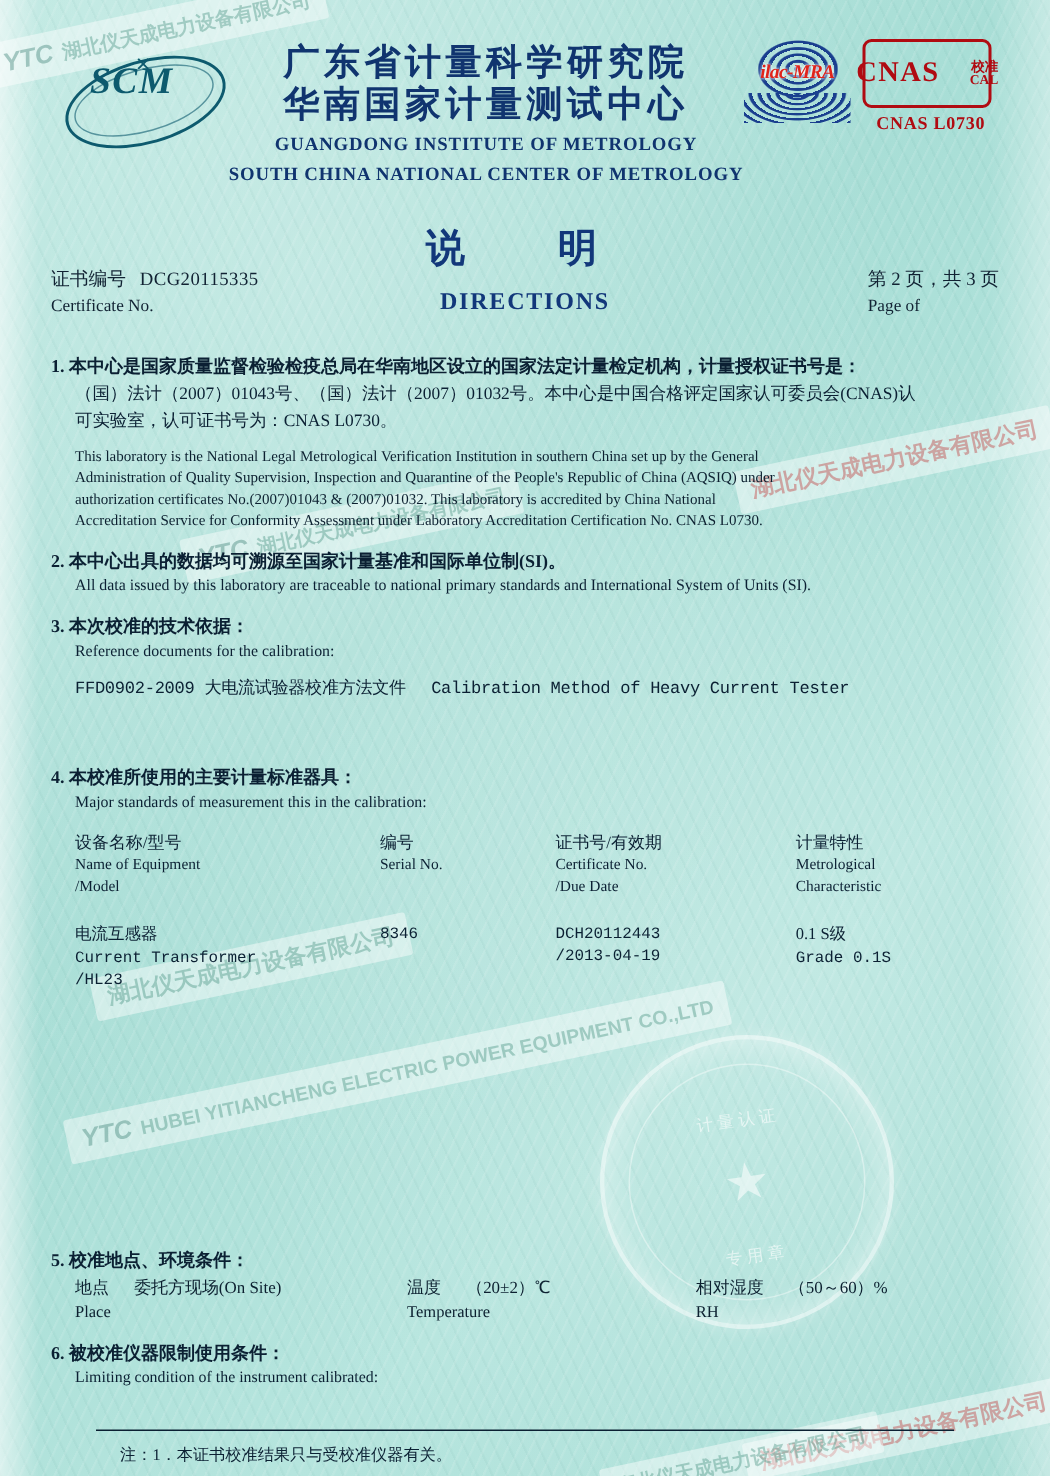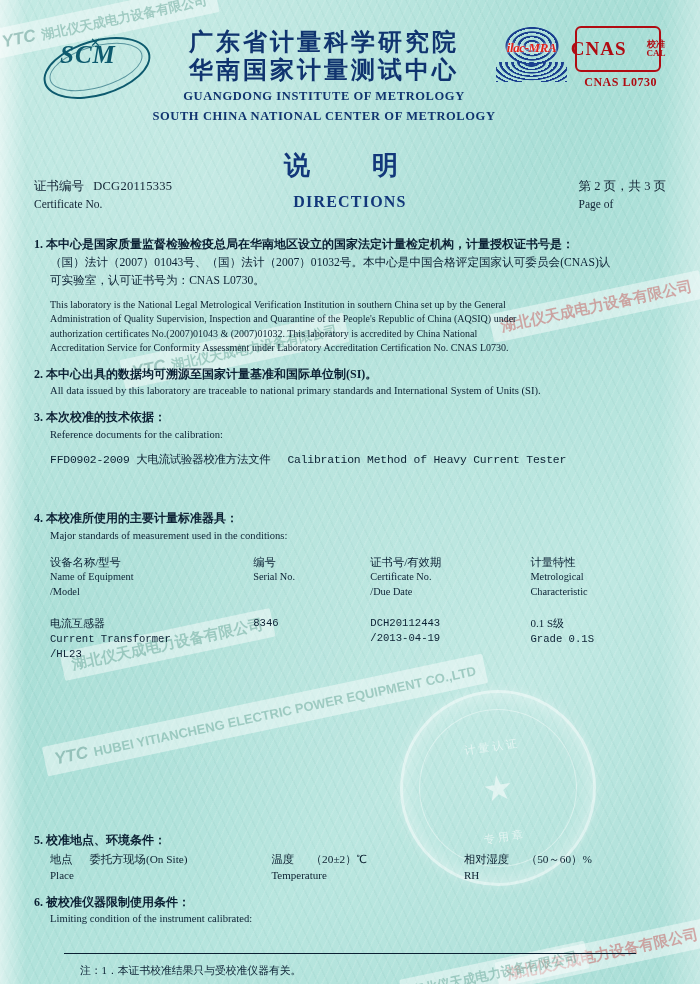--- a/index.html
+++ b/index.html
@@ -170,21 +170,21 @@
     align-items: center;
     justify-content: center;
     gap: 20px;
     box-sizing: border-box;
   }
   .cnas-cn {
     font-size: 9px;
     line-height: 1.05;
     letter-spacing: 0;
     color: #b00b12;
-    text-align:center;
+    text-align:right;
   }
   .cnas-no {
     font-size: 12px;
     font-weight: bold;
     color: #b00b12;
     margin-top: 3px;
     letter-spacing: .5px;
   }
 
   
@@ -541,21 +541,21 @@
           <span class="mono">FFD0902-2009  大电流试验器校准方法文件</span>
           <span class="mono ref-en">Calibration Method of Heavy Current Tester</span>
         </div>
       </div>
 
       <div class="item" style="margin-top:40px;">
         <div class="cn-head">
           <span>4.</span>
           <span>本校准所使用的主要计量标准器具：</span>
         </div>
-        <div class="en-body indent">Major standards of measurement used in the conditions:</div>
+        <div class="en-body indent">Major standards of measurement this in the calibration:</div>
 
         <div class="table-wrap">
           <table class="std-table">
             <tbody>
               <tr>
                 <td class="col1">
                   <div class="th-cn">设备名称/型号</div>
                   <div class="th-en">Name of Equipment</div>
                   <div class="th-en">/Model</div>
                 </td>

